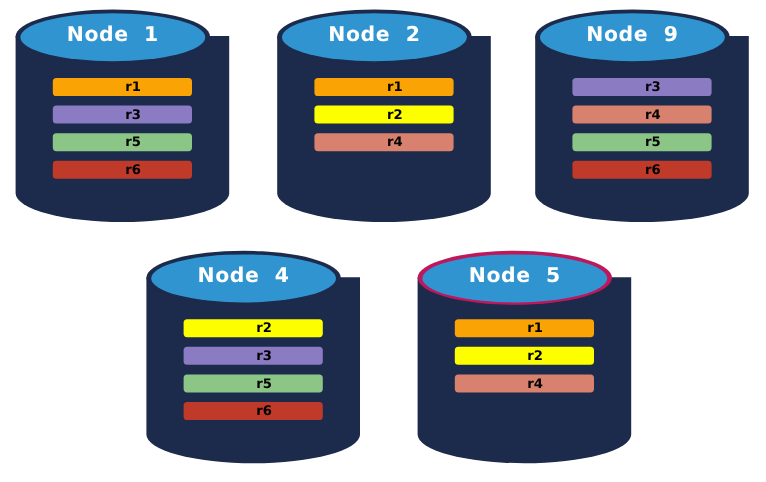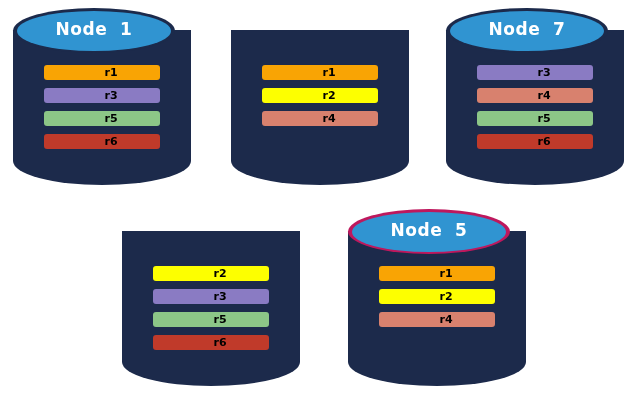--- a/index.html
+++ b/index.html
@@ -91,57 +91,65 @@
         <span class="bar-label">r5</span>
       </div>
       <div class="bar" style="background-color: rgb(192, 58, 42);">
         <span class="bar-label">r6</span>
       </div>
     </div>
   </div>
 
   <div class="node n2">
     <div class="body" style="background-color: rgb(28, 42, 75);"></div>
+    <div class="cap" style="background-color: rgb(28, 42, 75);">
+      <div class="cap-inner" style="background-color: rgb(48, 148, 209);"></div>
+      <div class="node-label">Node  2</div>
+    </div>
     <div class="bars">
       <div class="bar" style="background-color: rgb(249, 164, 4);">
         <span class="bar-label">r1</span>
       </div>
       <div class="bar" style="background-color: rgb(253, 255, 0);">
         <span class="bar-label">r2</span>
       </div>
       <div class="bar" style="background-color: rgb(216, 129, 110);">
         <span class="bar-label">r4</span>
       </div>
     </div>
   </div>
 
   <div class="node n3">
     <div class="body" style="background-color: rgb(28, 42, 75);"></div>
     <div class="cap" style="background-color: rgb(28, 42, 75);">
       <div class="cap-inner" style="background-color: rgb(48, 148, 209);"></div>
-      <div class="node-label">Node  7</div>
+      <div class="node-label">Node  9</div>
     </div>
     <div class="bars">
       <div class="bar" style="background-color: rgb(138, 123, 195);">
         <span class="bar-label">r3</span>
       </div>
       <div class="bar" style="background-color: rgb(216, 129, 110);">
         <span class="bar-label">r4</span>
       </div>
       <div class="bar" style="background-color: rgb(140, 198, 135);">
         <span class="bar-label">r5</span>
       </div>
       <div class="bar" style="background-color: rgb(192, 58, 42);">
         <span class="bar-label">r6</span>
       </div>
     </div>
   </div>
 
   <div class="node n4">
     <div class="body" style="background-color: rgb(28, 42, 75);"></div>
+    <div class="cap" style="background-color: rgb(28, 42, 75);">
+      <div class="cap-inner" style="background-color: rgb(48, 148, 209);"></div>
+      <div class="node-label">Node  4</div>
+    </div>
     <div class="bars">
       <div class="bar" style="background-color: rgb(253, 255, 0);">
         <span class="bar-label">r2</span>
       </div>
       <div class="bar" style="background-color: rgb(138, 123, 195);">
         <span class="bar-label">r3</span>
       </div>
       <div class="bar" style="background-color: rgb(140, 198, 135);">
         <span class="bar-label">r5</span>
       </div>

